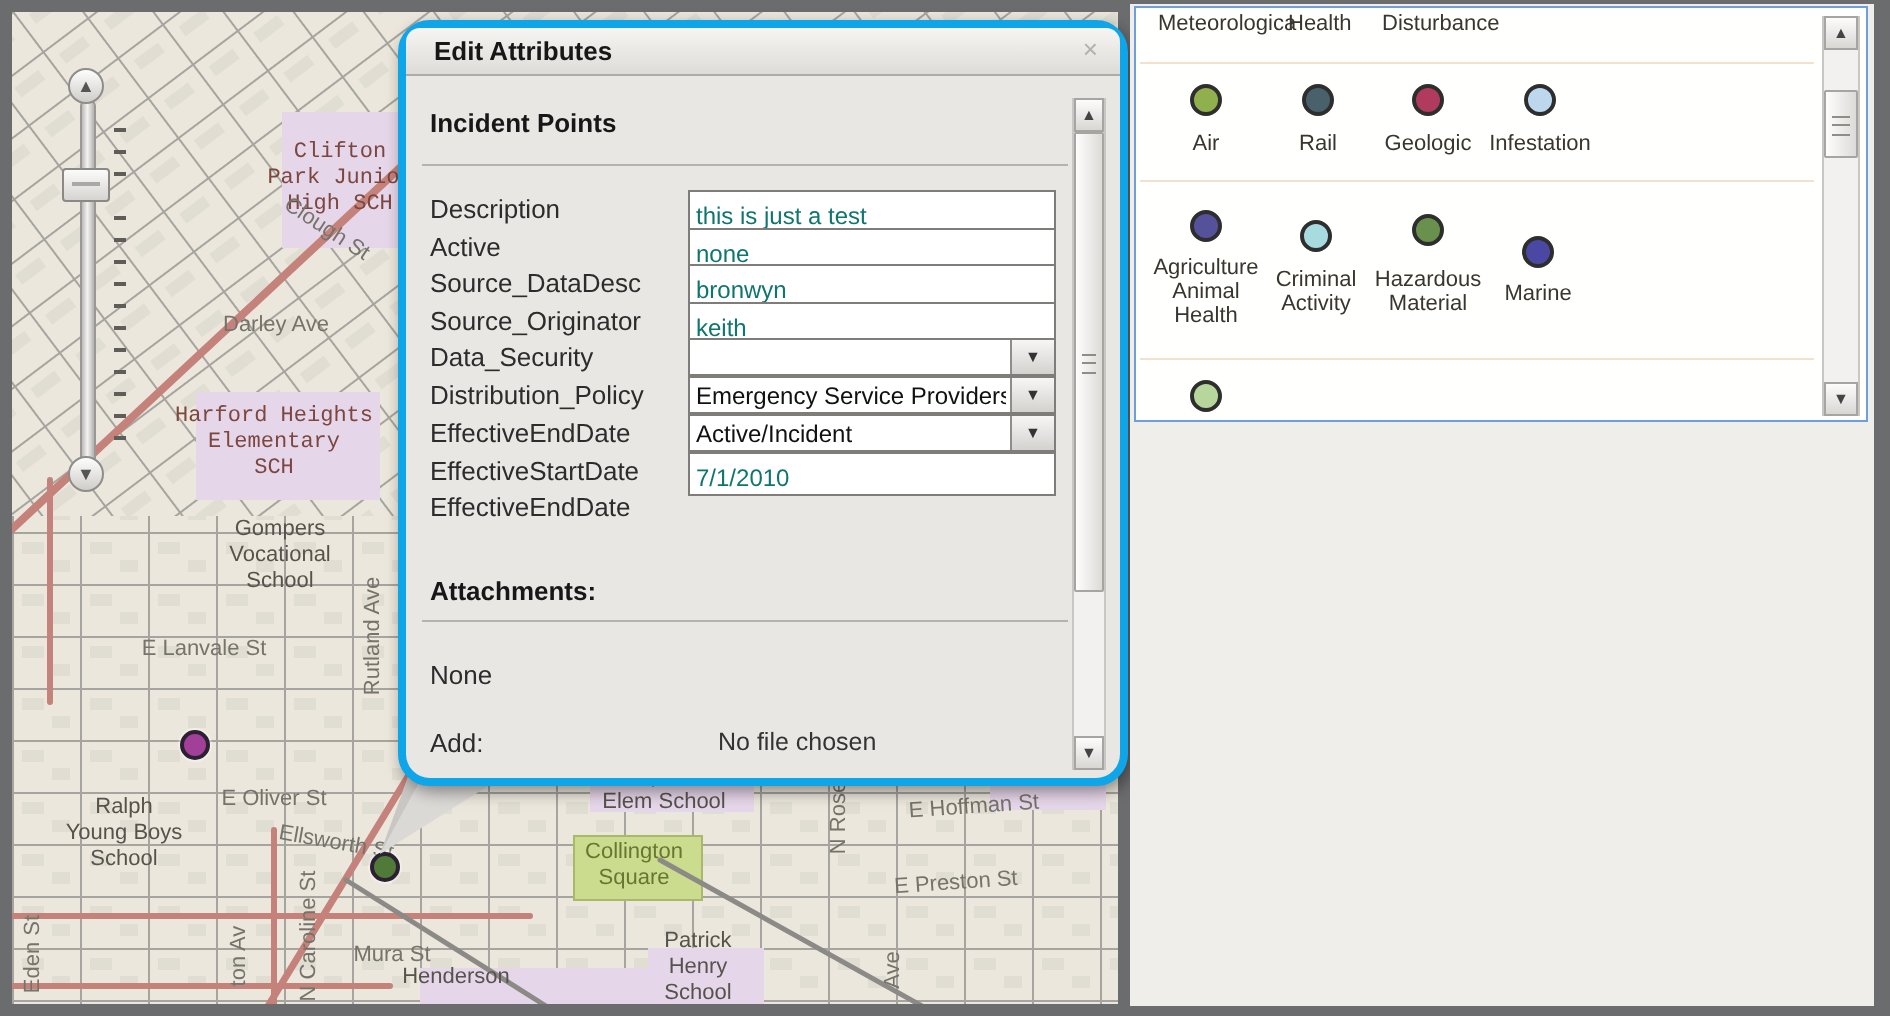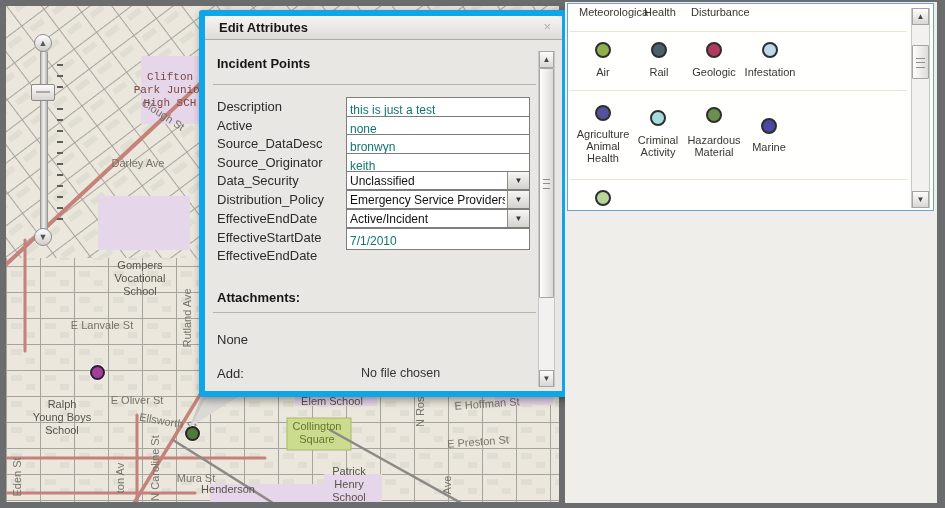--- a/index.html
+++ b/index.html
@@ -31,21 +31,21 @@
             background:linear-gradient(90deg,#bdbbb8,#f3f2f0 45%,#b5b3b0);
             border:1px solid #9a9896;border-radius:3px;}
   .zs-thumb{position:absolute;left:1px;top:50px;width:22px;height:15px;
             background:linear-gradient(#fbfbfa,#d6d4d1);border:1px solid #8b8986;
             border-radius:2px;cursor:pointer;}
   .zs-thumb::after{content:"";position:absolute;left:4px;right:4px;top:6px;
             border-top:2px solid #aaa8a5;}
   .zs-tick{position:absolute;left:27px;width:6px;border-top:2px solid #5f5d58;}
   
   .dialog{position:absolute;left:199px;top:10px;width:357px;height:375px;
-          background:#e9e7e4;border:6px solid #0ea5e9;border-radius:3px;
+          background:#e9e7e4;border:4px solid #0ea5e9;border-radius:16px;
           box-shadow:2px 3px 8px rgba(0,0,0,.4);}
   .dlg-header{height:23px;border-bottom:1px solid #aeaba6;border-radius:7px 7px 0 0;
               background:linear-gradient(#f6f5f3,#dedcd8);position:relative;}
   .dlg-title{position:absolute;left:14px;top:4px;font-size:13px;font-weight:bold;color:#171717;}
   .dlg-close{position:absolute;right:11px;top:3px;font-size:13px;color:#b3b1ae;cursor:pointer;}
   .dlg-body{position:absolute;left:0;top:24px;right:0;bottom:0;overflow:hidden;}
   .section-title{position:absolute;left:12px;top:16px;font-size:13px;font-weight:bold;color:#171717;}
   .dlg-hr{position:absolute;left:8px;right:26px;border-top:1px solid #b6b3ae;}
   .frow{position:absolute;left:12px;height:18px;font-size:13px;color:#2c2c2c;}
   .frow .flabel{position:absolute;left:0;top:2px;white-space:nowrap;}
@@ -129,20 +129,23 @@
       <line x1="324" y1="424" x2="464" y2="502" stroke="#8b8a86" stroke-width="2.5"></line>
       <line x1="167" y1="434" x2="267" y2="497" stroke="#8b8a86" stroke-width="2.5"></line>
     </g>
   </svg>
 
   <div class="maplabel school" style="left:164px;top:84px">Clifton
 Park Junior
 High SCH</div>
   <div class="maplabel r33" style="left:157px;top:109px">Clough St</div>
   <div class="maplabel" style="left:132px;top:157px">Darley  Ave</div>
+  <div class="maplabel school" style="left:131px;top:216px">Harford Heights
+Elementary
+SCH</div>
   <div class="maplabel dark" style="left:134px;top:272px">Gompers
 Vocational
 School</div>
   <div class="maplabel" style="left:96px;top:319px">E Lanvale St</div>
   <div class="maplabel vert" style="left:181px;top:312px">Rutland Ave</div>
   <div class="maplabel dark" style="left:56px;top:411px">Ralph
 Young Boys
 School</div>
   <div class="maplabel" style="left:131px;top:394px">E Oliver St</div>
   <div class="maplabel r10" style="left:162px;top:416px">Ellsworth St</div>
@@ -214,21 +217,20 @@
       <span class="flabel">Source_DataDesc</span>
       <input class="finput" value="bronwyn" style="">
     </div>
     <div class="frow" style="top:113px">
       <span class="flabel">Source_Originator</span>
       <input class="finput" value="keith" style="">
     </div>
     <div class="frow" style="top:131px">
       <span class="flabel">Data_Security</span>
       <span class="fselect">
-        <span class="sel-val">Unclassified</span>
         <span class="sel-btn">▼</span>
       </span>
     </div>
     <div class="frow" style="top:150px">
       <span class="flabel">Distribution_Policy</span>
       <span class="fselect">
         <span class="sel-val">Emergency Service Providers</span>
         <span class="sel-btn">▼</span>
       </span>
     </div>

